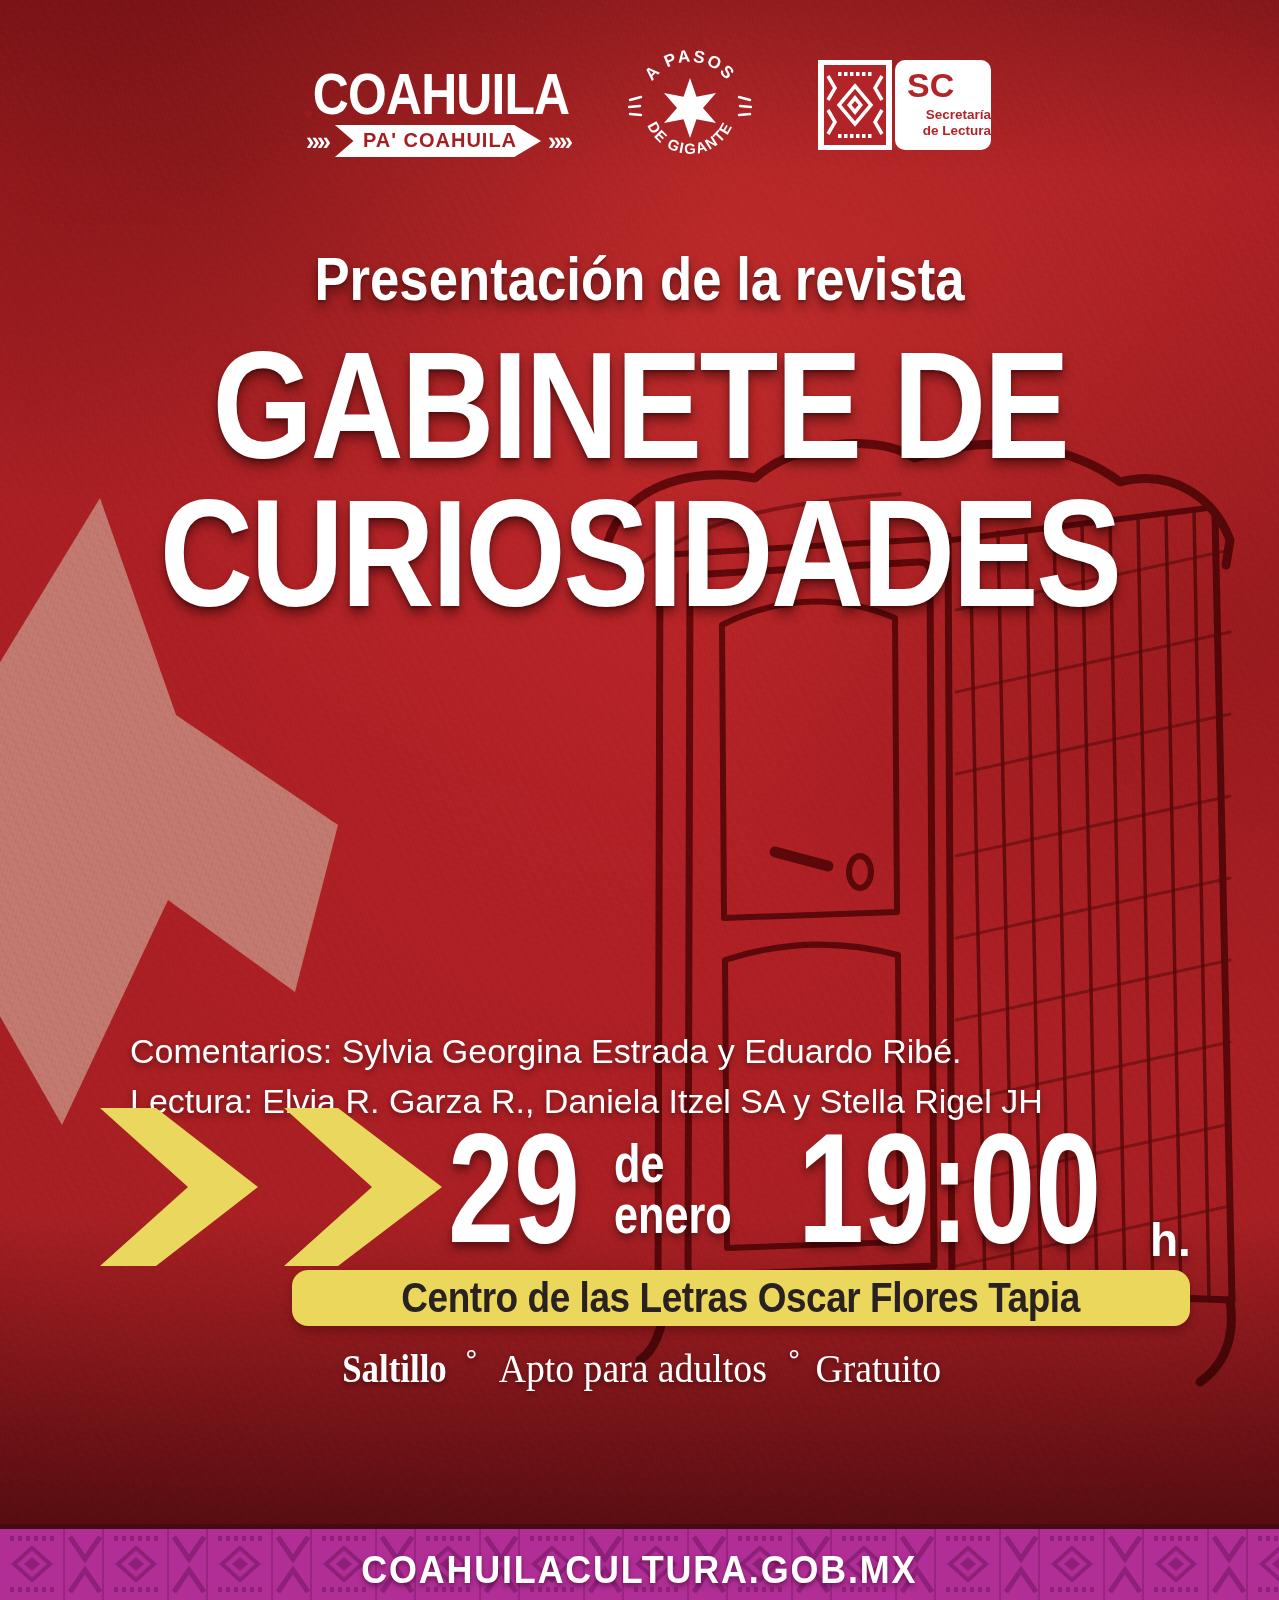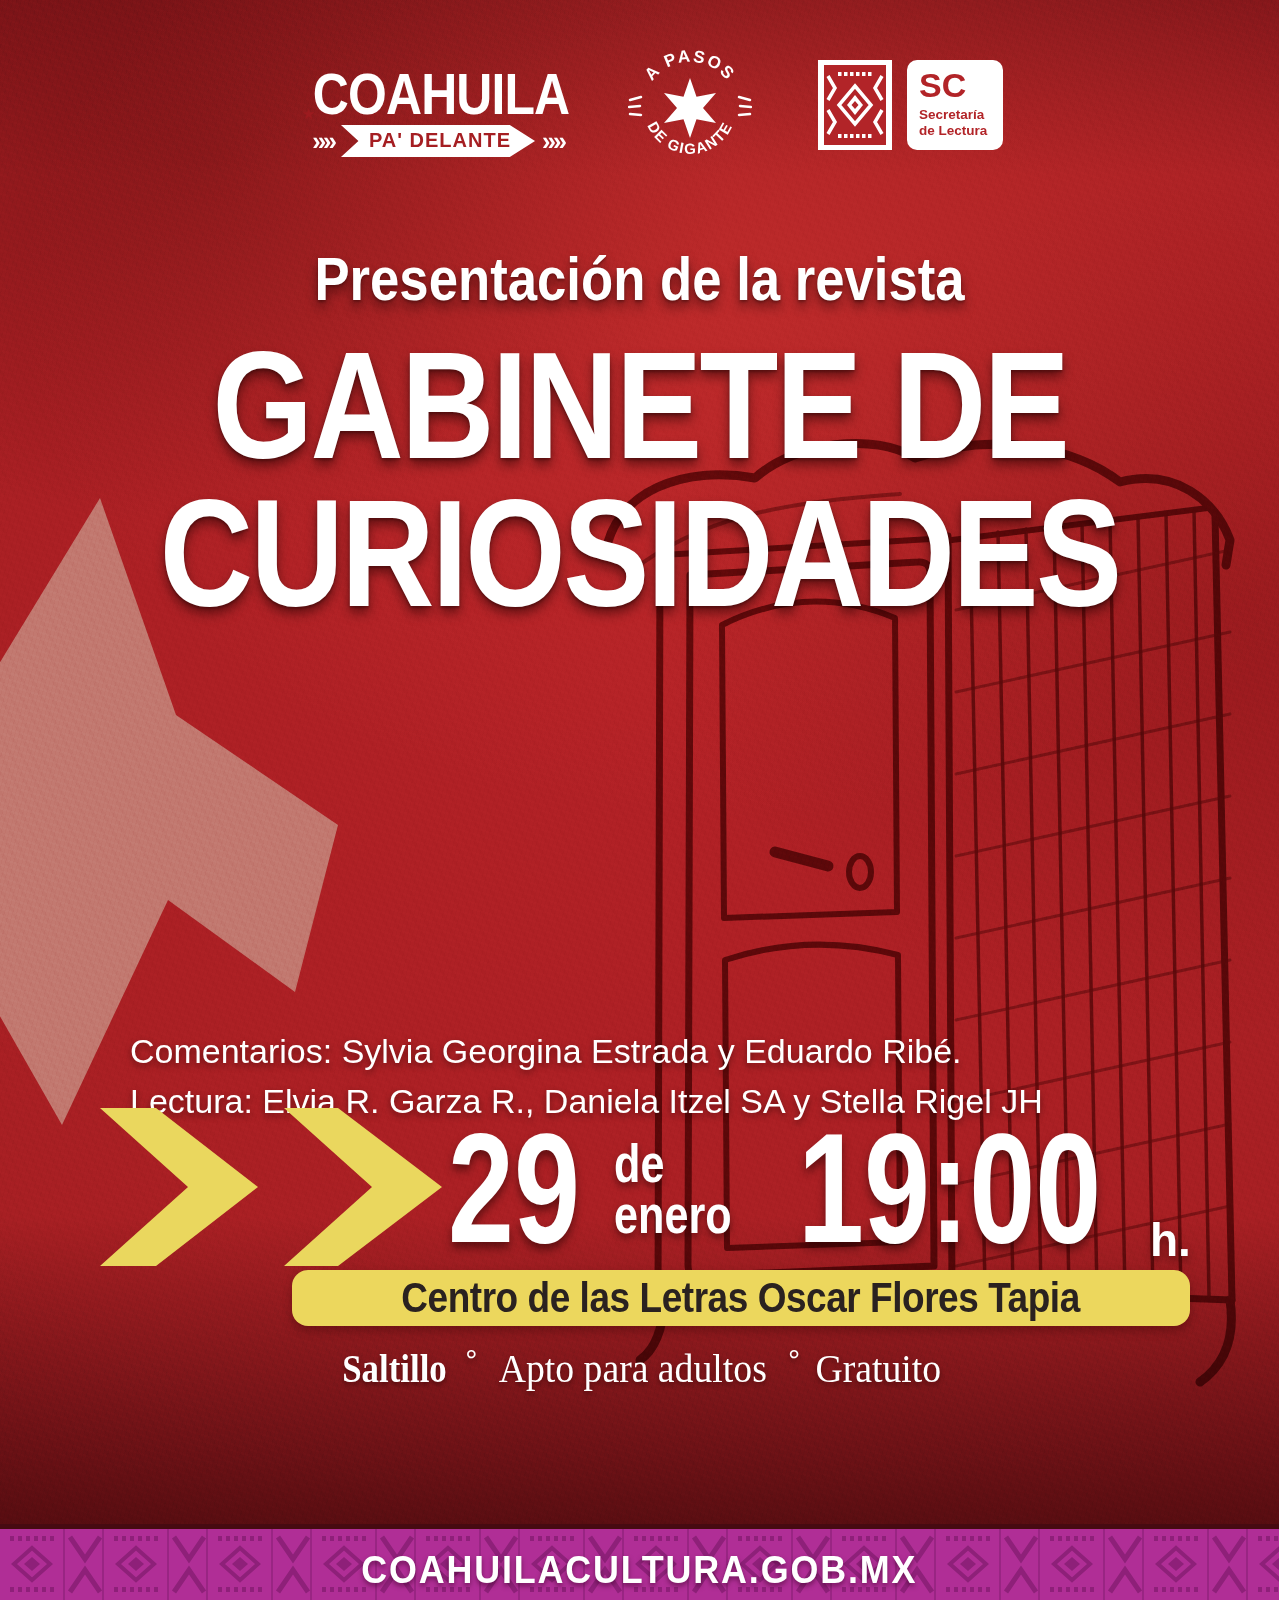--- a/index.html
+++ b/index.html
@@ -29,24 +29,24 @@
   
   .coa{left:292px;top:56px;width:292px;height:98px;text-align:center;}
   .coa-title{font-size:58px;font-weight:800;letter-spacing:-1px;line-height:1;transform:scaleX(.86);transform-origin:center;}
   .coa-star{position:absolute;left:10px;top:40px;font-size:15px;color:#9c1b1f;}
   .coa-banner-row{display:flex;align-items:center;justify-content:center;gap:7px;margin-top:2px;}
   .coa-chev{color:#fff;font-size:25px;font-weight:800;letter-spacing:-3px;line-height:1;}
   .coa-banner{background:#fff;padding:4px 24px 5px 28px;
     clip-path:polygon(0 0, 87% 0, 100% 50%, 87% 100%, 0 100%, 9% 50%);}
   .coa-banner span{color:#a51e22;font-size:20px;font-weight:700;letter-spacing:1px;}
 
-  .sc{left:818px;top:60px;height:92px;display:flex;gap:15px;align-items:stretch;}
+  .sc{left:818px;top:60px;height:92px;display:flex;gap:3px;align-items:stretch;}
   .sc-box{background:#fff;border-radius:10px;width:96px;height:90px;padding:8px 0 0 12px;box-sizing:border-box;}
   .sc-abbr{color:#b22428;font-size:34px;font-weight:800;line-height:1;}
-  .sc-name{color:#b22428;font-size:13.5px;font-weight:700;line-height:1.15;margin-top:5px;}
+  .sc-name{color:#b22428;font-size:13.5px;font-weight:700;line-height:1.15;margin-top:5px;text-align:right;}
 
   
   .credit{left:130px;white-space:nowrap;font-size:34px;color:#fff;text-shadow:0 3px 6px rgba(35,0,0,.5);}
   .credit .lbl{font-weight:400;}
   .credit .nm{font-weight:400;}
 
   
   .bignum{font-weight:800;color:#fff;line-height:.85;transform:scaleX(.76);transform-origin:left center;
     text-shadow:0 6px 10px rgba(30,0,0,.5);}
   .stack{font-weight:800;color:#fff;font-size:54px;line-height:.95;transform:scaleX(.8);transform-origin:left center;
@@ -120,21 +120,21 @@
   </svg>
 
   <div class="texture"></div>
 
   <div class="abs coa wt">
     <div class="coa-title sx">COAHUILA</div>
     <span class="coa-star">★</span>
     <div class="coa-banner-row">
       <span class="coa-chev">»»</span>
       <div class="coa-banner">
-        <span>PA' DELANTE</span>
+        <span>PA' COAHUILA</span>
       </div>
       <span class="coa-chev">»»</span>
     </div>
   </div>
 
   <svg class="abs" style="left:628px;top:42px;" width="124" height="132" viewBox="0 0 124 132">
     <defs>
       <path id="arcT" d="M18.8,81.7 A46,46 0 1 1 105.2,81.7" fill="none"></path>
       <path id="arcB" d="M17.6,77.9 A46,46 0 0 0 106.4,77.9" fill="none"></path>
     </defs>

